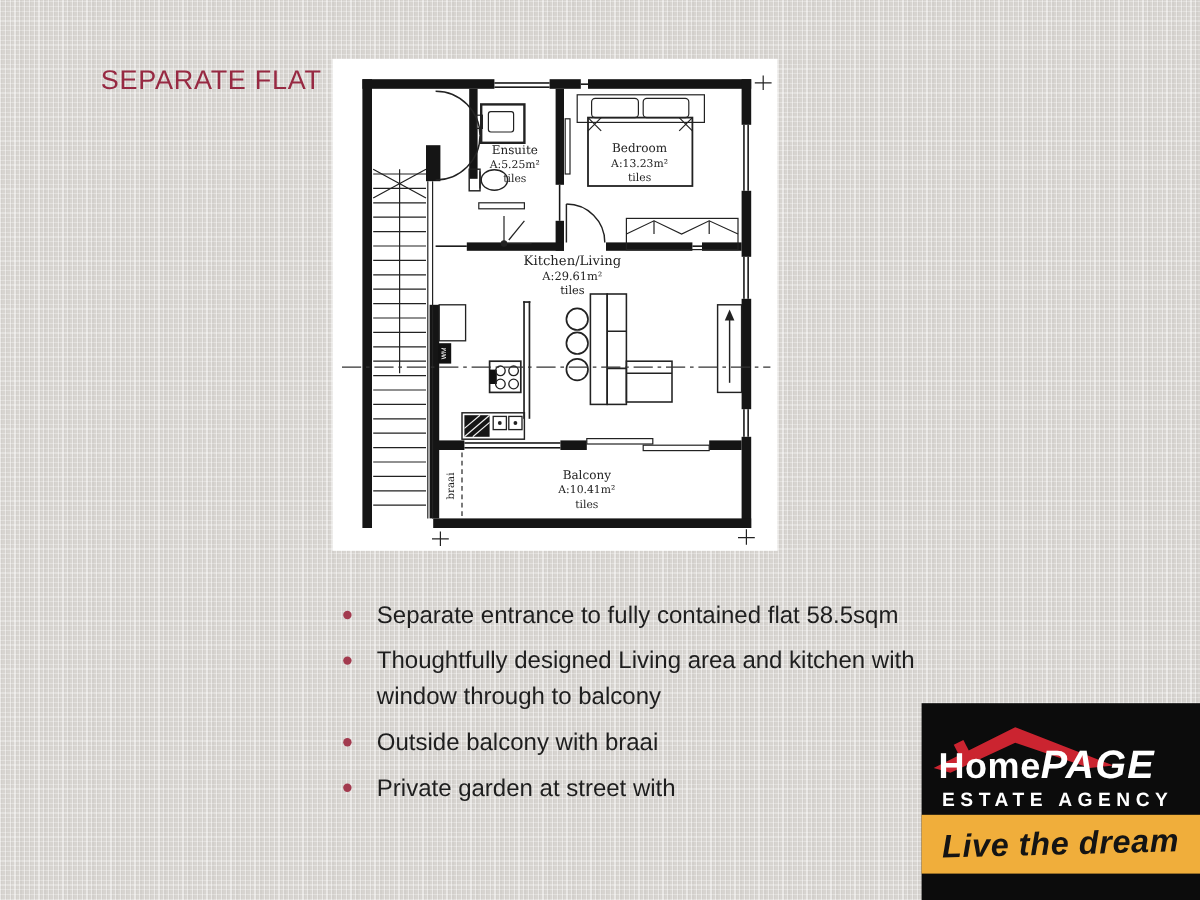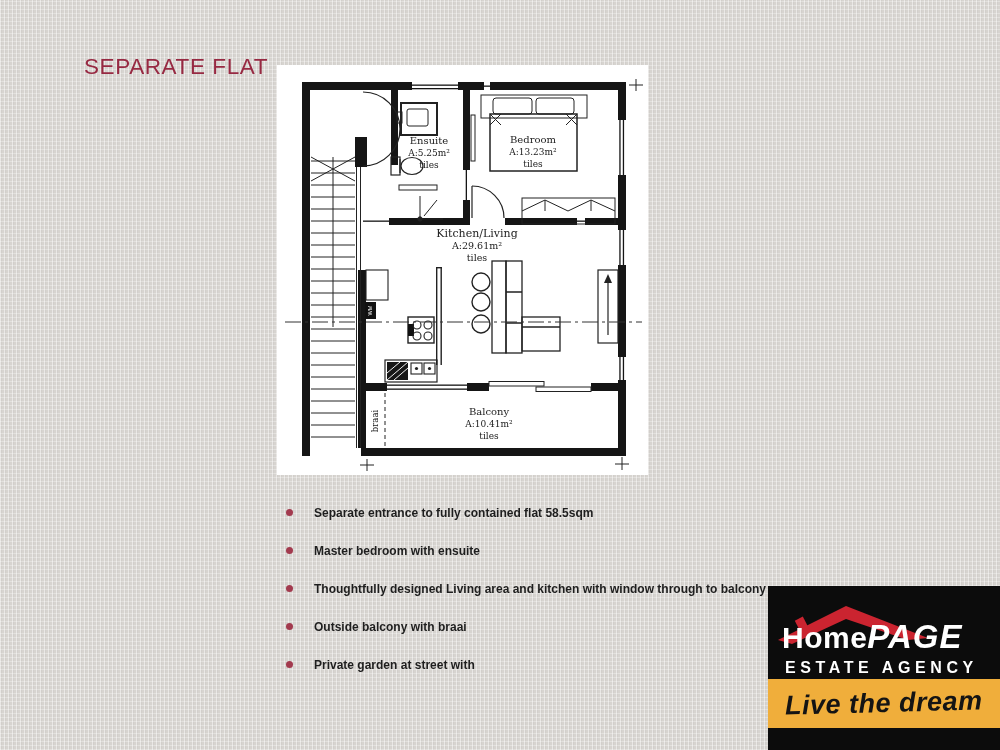--- a/index.html
+++ b/index.html
@@ -10,28 +10,28 @@
       repeating-linear-gradient(90deg, rgba(255,255,255,.45) 0 1px, rgba(0,0,0,.025) 1px 2px, rgba(255,255,255,0) 2px 4px),
       repeating-linear-gradient(0deg, rgba(255,255,255,.30) 0 1px, rgba(0,0,0,0) 1px 4px);
     font-family:"Liberation Sans", sans-serif;
     padding-left:24px;
   }
   .title{
     position:absolute;left:84px;top:54px;margin:0;
     font-size:22.5px;font-weight:500;letter-spacing:.6px;color:#972942;
   }
   .plan{
-    position:absolute;left:277px;top:65px;width:371px;height:410px;
+    position:absolute;left:277px;top:49px;width:371px;height:410px;
     background:#ffffff;
   }
   .plan svg{display:block;}
   .bullets{
     position:absolute;left:283px;top:498px;width:492px;
     list-style:none;margin:0;padding:0;
-    font-size:12px;line-height:30px;color:#1e1e1e;font-weight:bold;
+    font-size:20px;line-height:30px;color:#1e1e1e;
   }
   .bullets li{position:relative;padding-left:31px;margin-bottom:8px;}
   .dot{
     position:absolute;left:3px;top:11px;width:7px;height:7px;border-radius:50%;
     background:#a23a4e;
   }
   .logo{
     position:absolute;left:768px;top:586px;width:232px;height:204px;
     background:#0c0c0c;z-index:5;
   }
@@ -231,24 +231,20 @@
     </svg>
   </div>
 
   <ul class="bullets">
     <li>
       <span class="dot"></span>
       <span>Separate entrance to fully contained flat 58.5sqm</span>
     </li>
     <li>
       <span class="dot"></span>
-      <span>Master bedroom with ensuite</span>
-    </li>
-    <li>
-      <span class="dot"></span>
       <span>Thoughtfully designed Living area and kitchen with window through to balcony</span>
     </li>
     <li>
       <span class="dot"></span>
       <span>Outside balcony with braai</span>
     </li>
     <li>
       <span class="dot"></span>
       <span>Private garden at street with</span>
     </li>

